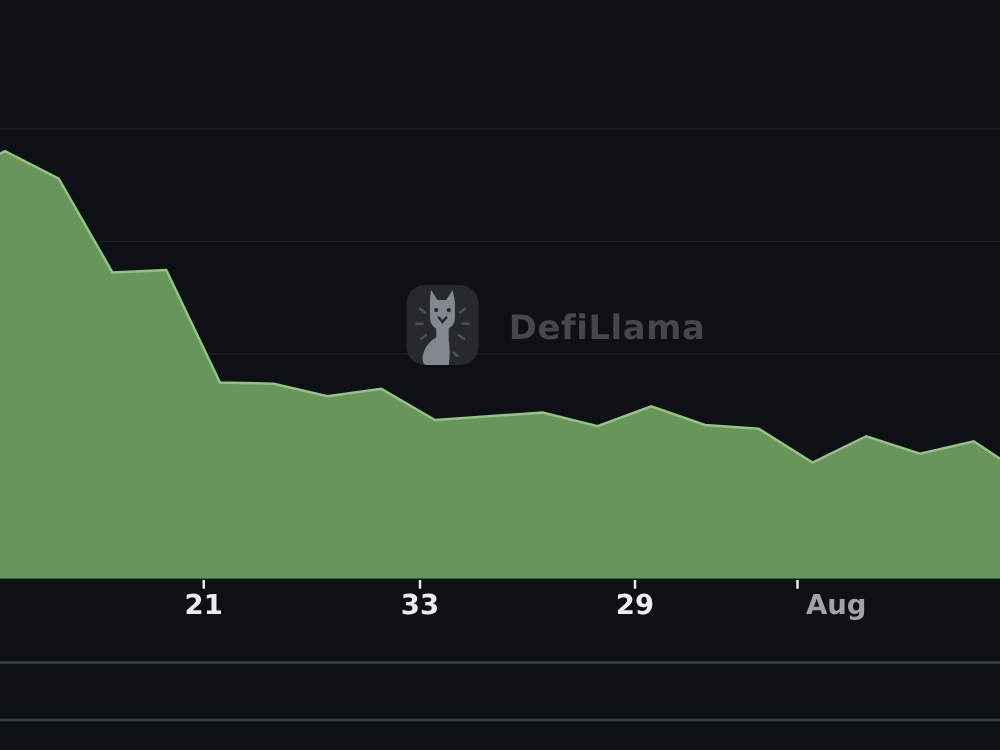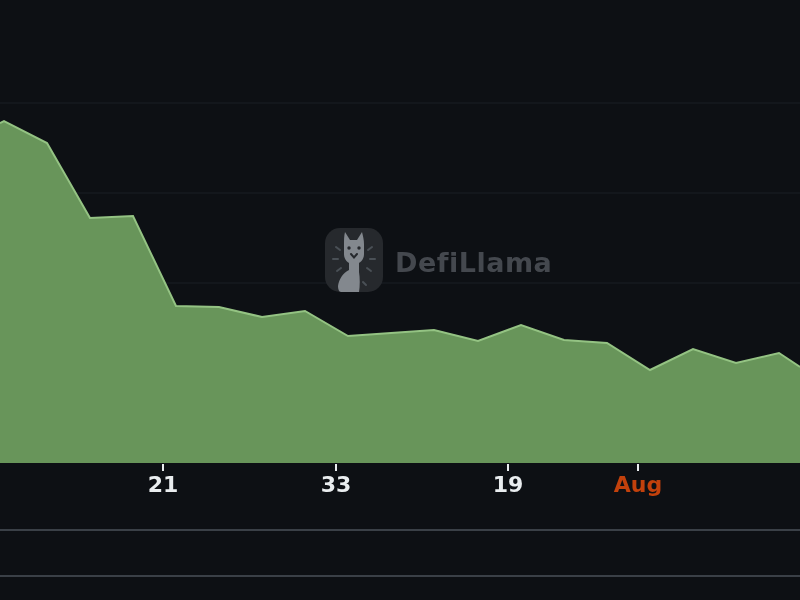--- a/index.html
+++ b/index.html
@@ -4,21 +4,21 @@
 <style>
   html,body{margin:0;padding:0;background:#000;}
   .screen{
     position:relative;width:800px;height:600px;overflow:hidden;
     background:#0d1014;
     font-family:"DejaVu Sans","Liberation Sans",sans-serif;
   }
   .chart{position:absolute;left:0;top:0;display:block;}
   .watermark{
     position:absolute;left:325px;top:227px;height:66px;
-    display:flex;align-items:center;gap:12px;pointer-events:none;
+    display:flex;align-items:center;gap:24px;pointer-events:none;
   }
   .wm-logo{display:block;flex:0 0 auto;}
   .wm-text{
     font-size:27px;font-weight:bold;letter-spacing:0.5px;
     margin-top:4px;
   }
   .xaxis{position:absolute;left:0;top:0;width:800px;height:600px;}
   .x-tick{position:absolute;width:2px;height:7px;top:464px;}
   .x-label{
     position:absolute;top:472px;transform:translateX(-50%);
@@ -67,21 +67,21 @@
     </svg>
     <span class="wm-text" style="color: rgb(68, 72, 78);">DefiLlama</span>
   </div>
 
   <div class="xaxis">
       <div class="x-tick" style="left: 162px; background: rgb(233, 237, 239);"></div>
       <span class="x-label" style="left: 163px; color: rgb(233, 237, 239);">21</span>
       <div class="x-tick" style="left: 335px; background: rgb(233, 237, 239);"></div>
       <span class="x-label" style="left: 336px; color: rgb(233, 237, 239);">33</span>
       <div class="x-tick" style="left: 507px; background: rgb(233, 237, 239);"></div>
-      <span class="x-label" style="left: 508px; color: rgb(233, 237, 239);">19</span>
+      <span class="x-label" style="left: 508px; color: rgb(233, 237, 239);">29</span>
       <div class="x-tick" style="left: 637px; background: rgb(233, 237, 239);"></div>
-      <span class="x-label" style="left: 638px; color: #c2410c;">Aug</span>
+      <span class="x-label" style="left: 669px; color: #a3a3a3;">Aug</span>
     </div>
 
   <div class="divider divider-1" style="background: rgb(58, 64, 71);"></div>
   <div class="divider divider-2" style="background: rgb(58, 64, 71);"></div>
 
 </div>
 
 </body></html>

